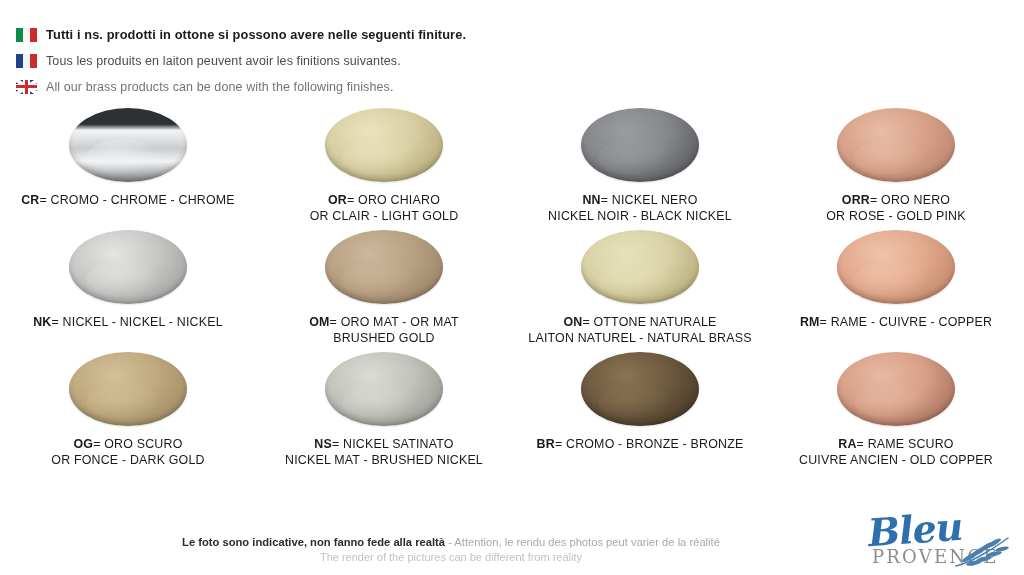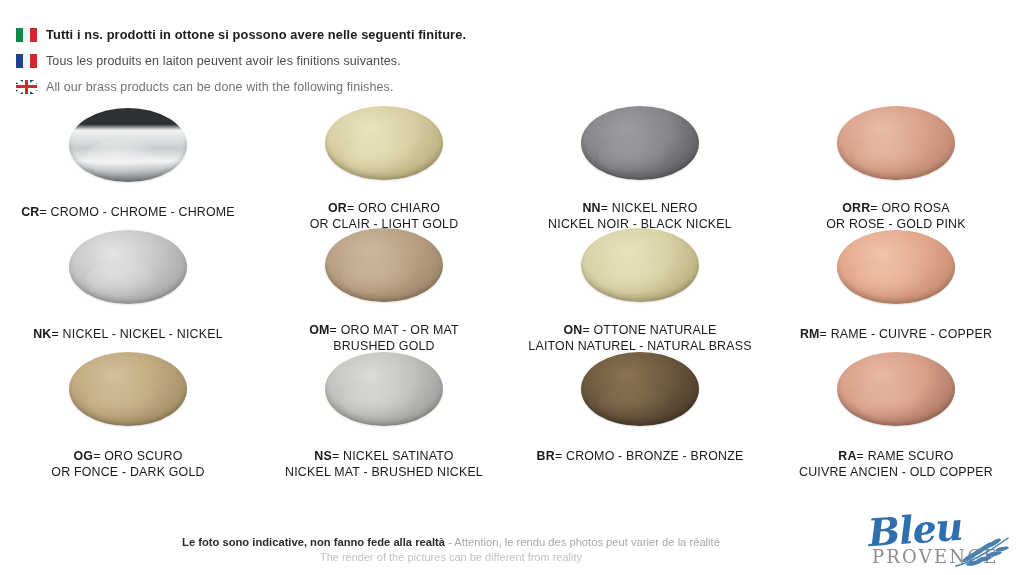--- a/index.html
+++ b/index.html
@@ -128,21 +128,21 @@
     position: relative;
     overflow: hidden;
   }
   .swatch .hi {
     position: absolute;
     border-radius: 50%;
     pointer-events: none;
   }
 
   .labels {
-    margin-top: 20px;
+    margin-top: 8px;
     text-align: center;
     line-height: 1.32;
     font-size: 12.4px;
     letter-spacing: 0.2px;
     color: #1a1a1a;
     white-space: nowrap;
   }
   .labels .code { font-weight: bold; }
   .labels .ln { display: block; }
 
@@ -265,21 +265,21 @@
           <span class="ln">NICKEL NOIR - BLACK NICKEL</span>
         </div>
       </div>
       <div class="cell">
         <div class="swatch-wrap">
           <div class="swatch" style="background: radial-gradient(70% 80% at 38% 32%, rgb(232, 189, 168) 0%, rgb(217, 161, 137) 52%, rgb(189, 134, 110) 100%); box-shadow: rgba(0, 0, 0, 0.32) 0px -4px 7px -3px inset, rgba(0, 0, 0, 0.12) 0px 1px 2px;">
             <span class="hi" style="left: 14%; top: 42%; width: 62%; height: 50%; background: radial-gradient(at 40% 40%, rgba(232, 189, 168, 0.6) 0%, transparent 72%);"></span>
           </div>
         </div>
         <div class="labels">
-          <span class="ln"><span class="code">ORR</span><span>= ORO ROSA</span></span>
+          <span class="ln"><span class="code">ORR</span><span>= ORO NERO</span></span>
           <span class="ln">OR ROSE - GOLD PINK</span>
         </div>
       </div>
     </div>
   <div class="row row-2" id="row2">
       <div class="cell">
         <div class="swatch-wrap">
           <div class="swatch" style="background: radial-gradient(70% 80% at 38% 32%, rgb(228, 229, 226) 0%, rgb(200, 201, 198) 52%, rgb(164, 165, 162) 100%); box-shadow: rgba(0, 0, 0, 0.32) 0px -4px 7px -3px inset, rgba(0, 0, 0, 0.12) 0px 1px 2px;">
             <span class="hi" style="left: 14%; top: 42%; width: 62%; height: 50%; background: radial-gradient(at 40% 40%, rgba(228, 229, 226, 0.6) 0%, transparent 72%);"></span>
           </div>

